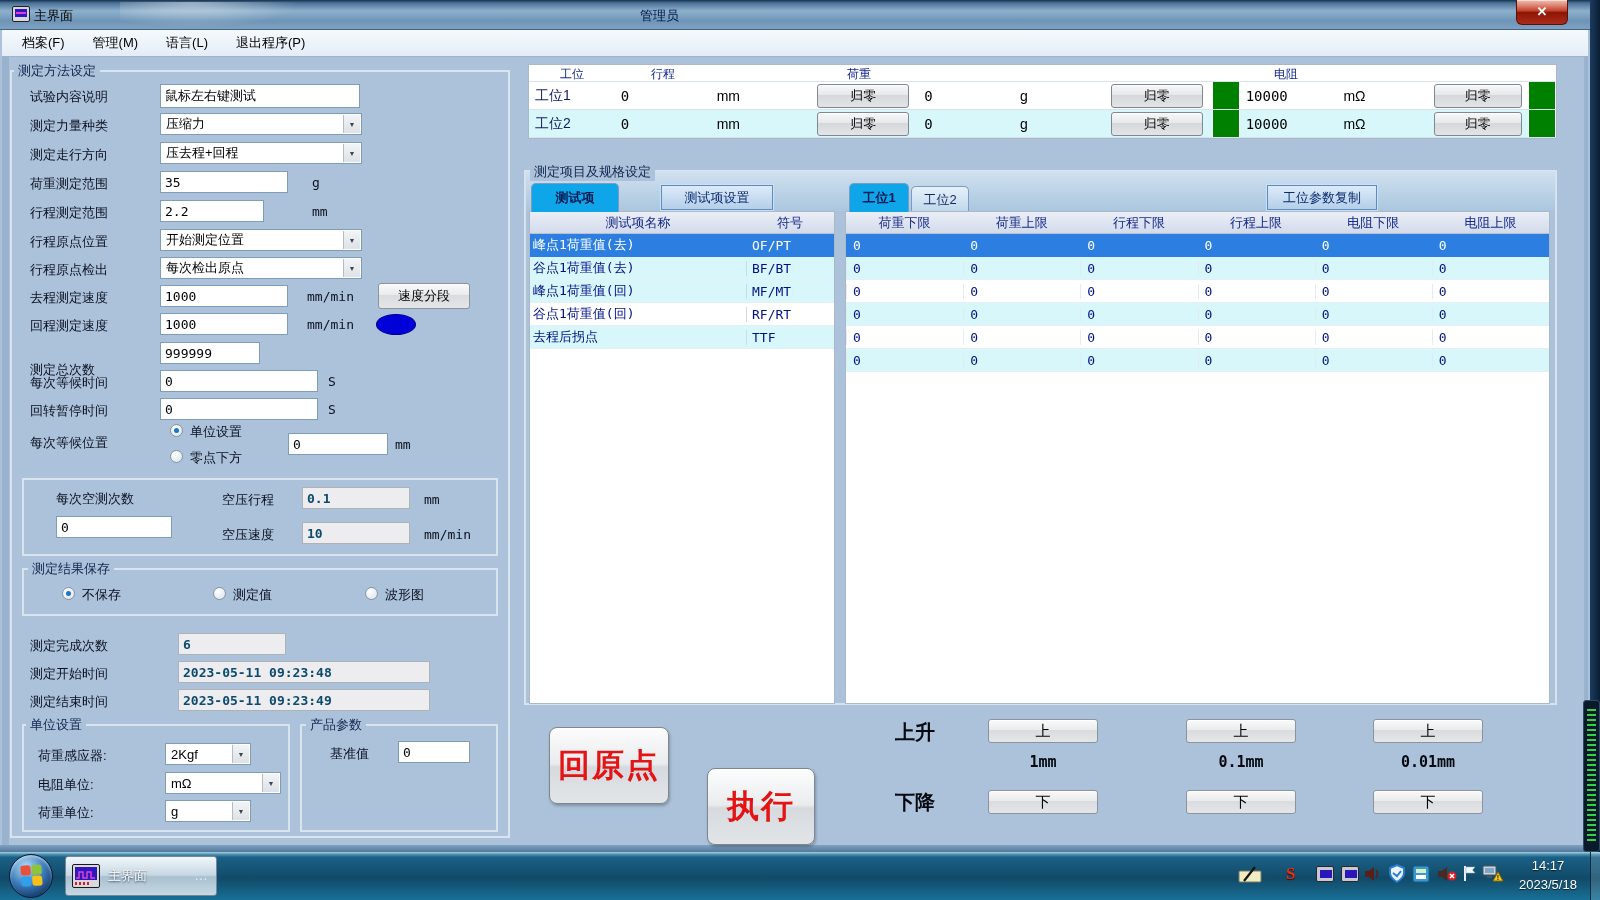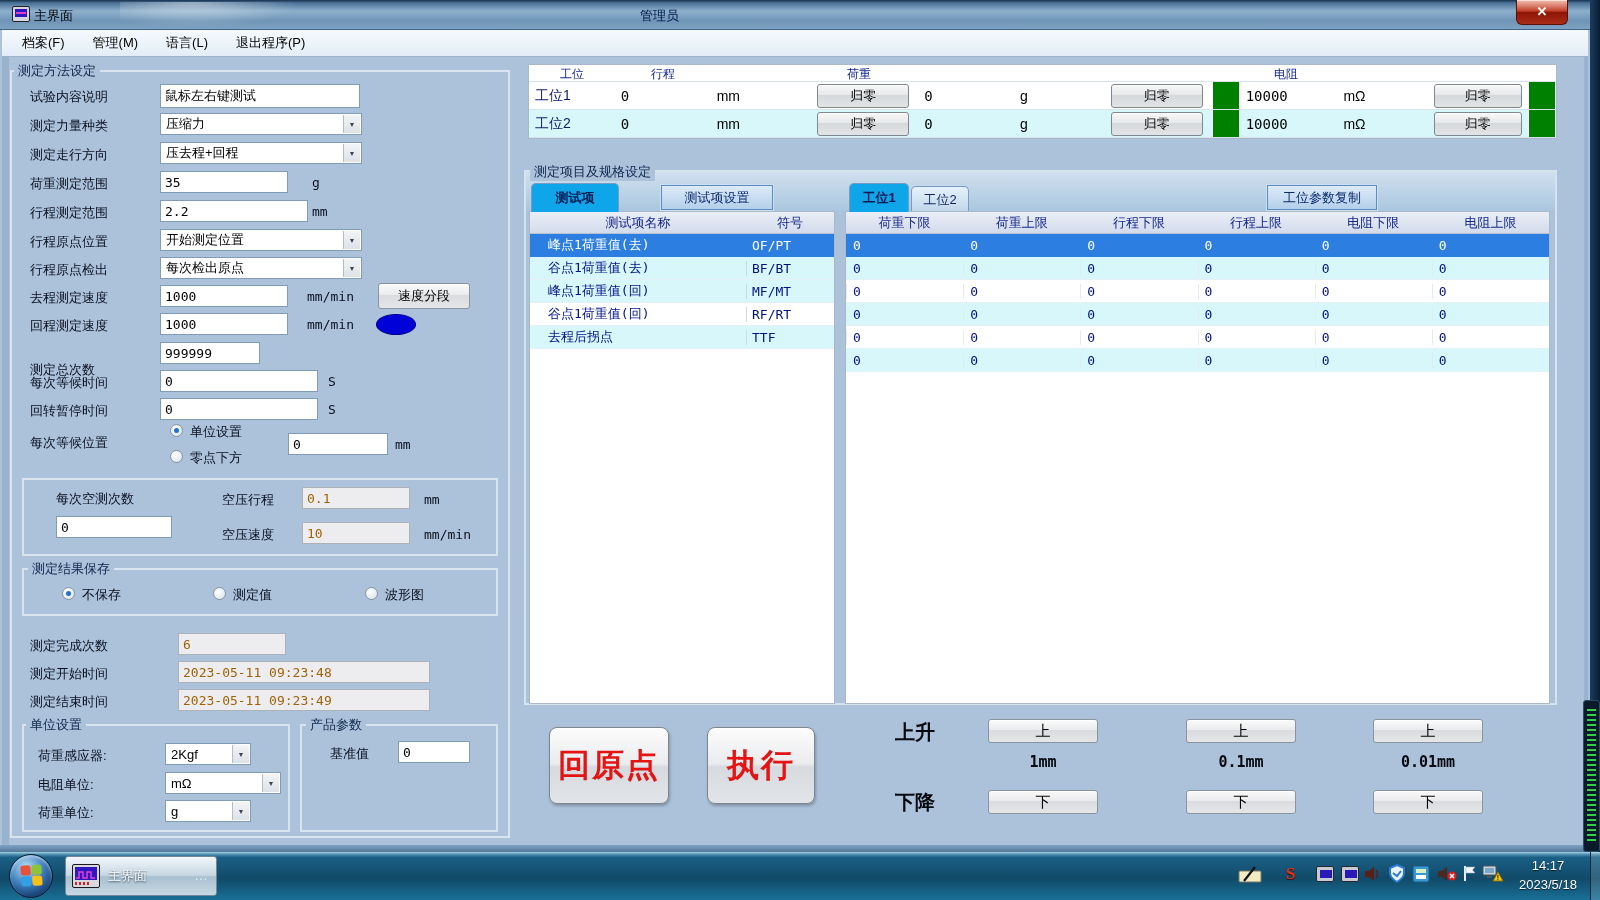--- a/index.html
+++ b/index.html
@@ -32,21 +32,21 @@
   .client { position:absolute; left:2px; top:57px; width:1586px; height:788px; background:#abc2da;
     box-shadow:inset 7px 0 0 rgba(120,150,180,.35), inset -4px 0 0 rgba(120,150,180,.35); }
   .winbottom { position:absolute; left:0; top:845px; width:1590px; height:7px;
     background:linear-gradient(180deg,#7ea2c2,#55789a); }
 
   
   .lbl { position:absolute; font-size:13px; color:#0b1020; white-space:nowrap; }
   .unit { position:absolute; font-size:13px; color:#0b1020; font-family:"DejaVu Sans Mono",monospace; white-space:nowrap; }
   .in { position:absolute; height:22px; border:1px solid #7f9db9; background:#fff;
     font:13px "DejaVu Sans Mono",monospace; color:#000; padding:1px 4px; }
-  .in.dis { background:#ededf0; border-color:#adb2b8; color:#a16207; }
+  .in.dis { background:#ededf0; border-color:#adb2b8; color:#0c4a6e;font-weight:bold; }
   .dd { position:absolute; height:22px; background:#fff; border:1px solid #7f9db9;
     font-size:13px; color:#000; display:flex; align-items:center; padding-left:5px; cursor:pointer; }
   .dd .arr { position:absolute; right:1px; top:1px; bottom:1px; width:17px;
     background:linear-gradient(180deg,#f2f4f6,#dde2e7); border-left:1px solid #b4bcc4;
     display:flex; align-items:center; justify-content:center; font-size:7px; color:#3c4650; }
   .btn { position:absolute; background:linear-gradient(180deg,#fafafa 0%,#eaebed 45%,#d9dbde 46%,#e4e6e8 100%);
     border:1px solid #8a949e; border-radius:3px; font-size:13px; color:#000;
     display:flex; align-items:center; justify-content:center; box-shadow:inset 0 1px 0 #fff; cursor:pointer; }
   .grp { position:absolute; border:1px solid #d8e4ee; box-shadow:inset 0 0 0 1px rgba(255,255,255,.55); }
   .grptitle { position:absolute; font-size:13px; color:#10264e; background:#abc2da; padding:0 4px; white-space:nowrap; z-index:3; }
@@ -88,21 +88,21 @@
     border:1px solid #5a8cc0; box-shadow:0 0 0 1px #cfe0f2; color:#0a2a6e; font-size:13px;
     display:flex; align-items:center; justify-content:center; cursor:pointer; }
   .ipanel { position:absolute; background:#fff; border:1px solid #a9b9c9; }
   .ihead { display:flex; height:22px; background:linear-gradient(180deg,#eaeef6,#d3dbeb);
     border-bottom:1px solid #b6c2d2; align-items:center; font-size:13px; color:#15288c;font-family:Liberation Mono, monospace; }
   .ihead span { text-align:center; }
   .irow { display:flex; height:23px; align-items:center; font-size:13px; color:#001285;
     border-bottom:1px solid #e6eff5; cursor:default; }
   .irow.alt { background:#d8f7fb; }
   .irow.sel { background:#2c7fe0; color:#fff; border-bottom-color:#2c7fe0; }
-  .iname { flex:1; padding-left:18px; font-family:"DejaVu Sans Mono","Liberation Sans",sans-serif; white-space:nowrap; overflow:hidden; }
+  .iname { flex:1; padding-left:3px; font-family:"DejaVu Sans Mono","Liberation Sans",sans-serif; white-space:nowrap; overflow:hidden; }
   .isym { width:88px; padding-left:5px; border-left:1px solid #cfd9e4; font-family:"DejaVu Sans Mono",monospace; }
   .sel .isym { border-left-color:#2c7fe0; }
   .lcell { flex:1; padding-left:6px; font-family:"DejaVu Sans Mono",monospace; border-left:1px solid #e2ebf2; }
   .sel .lcell { border-left-color:#2c7fe0; }
   .lhcell { flex:1; text-align:center; }
 
   
   .bigbtn { position:absolute; background:linear-gradient(180deg,#fdfdfd 0%,#e9ebed 48%,#d6dade 52%,#e2e5e8 100%);
     border:1px solid #7e868e; border-radius:8px; color:#e41414; font-weight:bold; font-size:32px;
     display:flex; align-items:center; justify-content:center; letter-spacing:2px;
@@ -189,21 +189,21 @@
     <div class="dd" style="left:160px;top:142px;width:202px;">
       <span>压去程+回程</span>
       <span class="arr">▼</span>
     </div>
 
     <div class="lbl" style="left:30px;top:175px;">荷重测定范围</div>
     <input class="in" style="left: 160px; top: 171px; width: 128px;" value="35">
     <div class="unit" style="left:312px;top:175px;">g</div>
 
     <div class="lbl" style="left:30px;top:204px;">行程测定范围</div>
-    <input class="in" style="left: 160px; top: 200px; width: 148px;" value="2.2">
+    <input class="in" style="left: 160px; top: 200px; width: 104px;" value="2.2">
     <div class="unit" style="left:312px;top:204px;">mm</div>
 
     <div class="lbl" style="left:30px;top:233px;">行程原点位置</div>
     <div class="dd" style="left:160px;top:229px;width:202px;">
       <span>开始测定位置</span>
       <span class="arr">▼</span>
     </div>
 
     <div class="lbl" style="left:30px;top:261px;">行程原点检出</div>
     <div class="dd" style="left:160px;top:257px;width:202px;">
@@ -434,21 +434,21 @@
               <span class="lcell">0</span>
               <span class="lcell">0</span>
               <span class="lcell">0</span>
             </div>
           </div>
       </div>
     </div>
     <div class="grptitle" style="left:530px;top:163px;">测定项目及规格设定</div>
 
     <div class="bigbtn" style="left:549px;top:727px;width:120px;height:77px;">回原点</div>
-    <div class="bigbtn" style="left:707px;top:727px;width:108px;height:77px;">执行</div>
+    <div class="bigbtn" style="left:707px;top:768px;width:108px;height:77px;">执行</div>
 
     <div class="udlabel" style="left:895px;top:719px;">上升</div>
     <div class="udlabel" style="left:895px;top:789px;">下降</div>
 
     <div class="btn udbtn" style="left:988px;top:719px;">上</div>
     <div class="btn udbtn" style="left:1186px;top:719px;">上</div>
     <div class="btn udbtn" style="left:1373px;top:719px;">上</div>
 
     <div class="steplbl" style="left:988px;top:753px;">1mm</div>
     <div class="steplbl" style="left:1186px;top:753px;">0.1mm</div>

